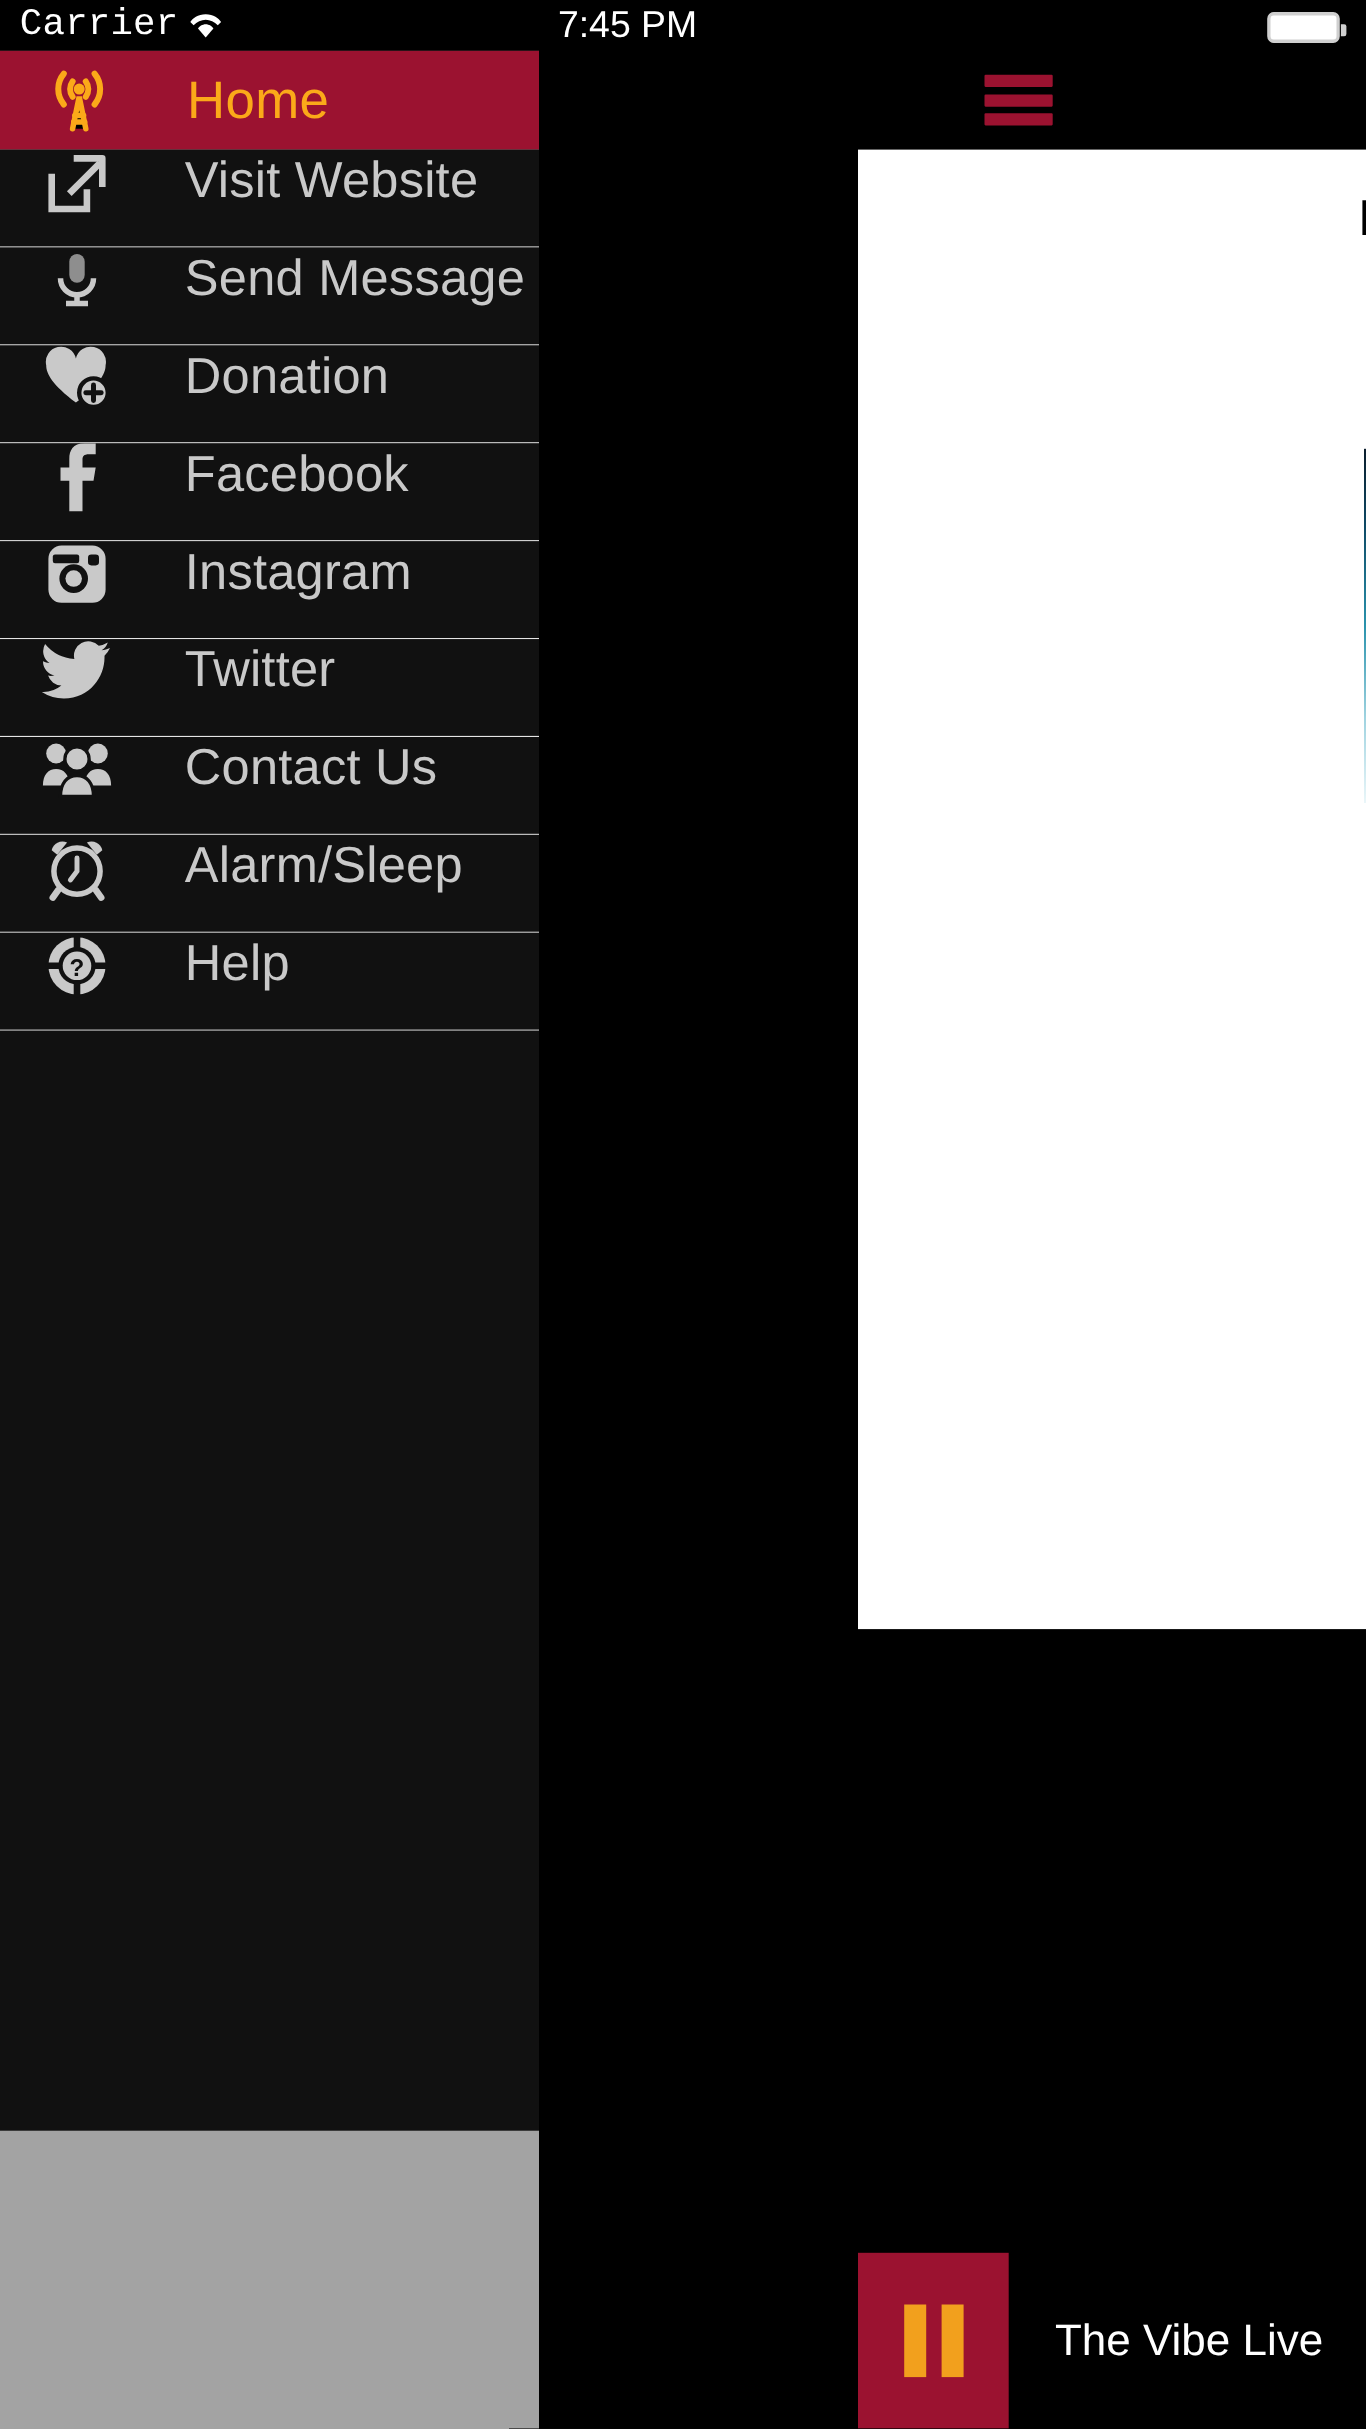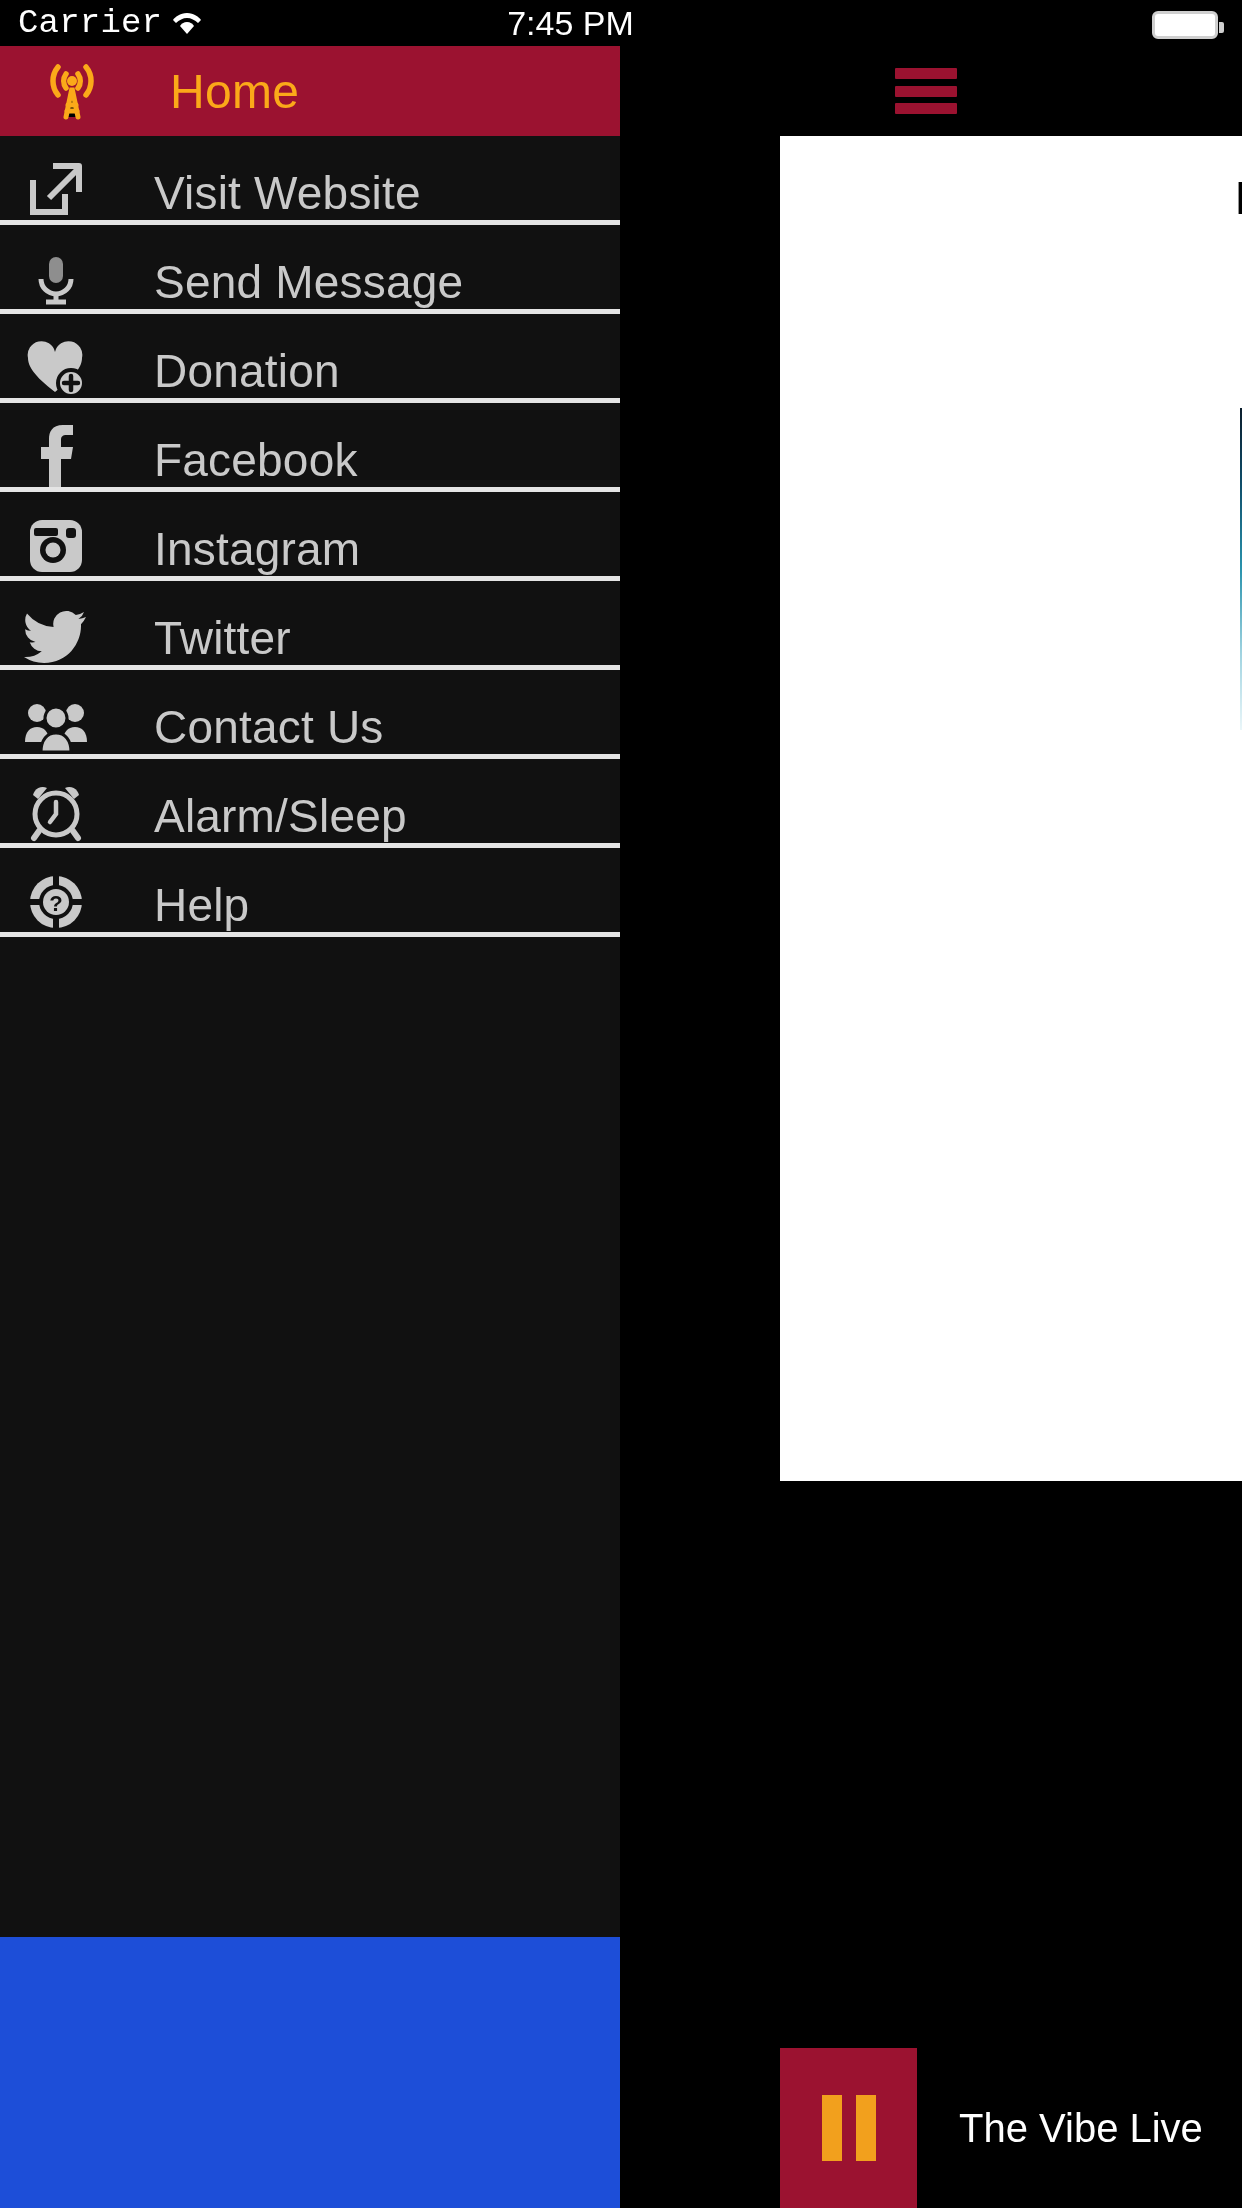--- a/index.html
+++ b/index.html
@@ -94,34 +94,34 @@
     display:flex; align-items:center; justify-content:center; gap:14px;
   }
   .play-btn i{ display:block; width:20px; height:66px; background:#F2A01D; }
   .player-text{
     flex:1; display:flex; align-items:center; padding-left:42px;
     color:#fff; font-size:40px; white-space:nowrap; overflow:hidden;
   }
 
   
   .drawer{
-    position:absolute; top:46px; left:0; width:620px; height:2162px;
-    background:#1d4ed8; z-index:40;
+    position:absolute; top:46px; left:0; width:490px; height:2162px;
+    background:#a3a3a3; z-index:40;
   }
   .drawer-home{
     height:90px; background:#9B1230;
     display:flex; align-items:center; padding-left:30px;
   }
   .home-ico{ width:84px; display:flex; justify-content:center; }
   .home-label{
     color:#FBA919; font-size:48px; margin-left:56px; letter-spacing:.3px;
   }
   .menu-item{
-    height:89px; display:flex; align-items:flex-end; padding-left:14px;
-    border-bottom:5px solid #e5e5e5; background:#111;
+    height:89px; display:flex; align-items:flex-start; padding-left:28px;
+    border-bottom:1px solid #e5e5e5; background:#111;
   }
   .menu-ico{
     width:84px; display:flex; align-items:center; justify-content:center;
     color:#c9c9c9;
   }
   .menu-label{
     color:#c9c9c9; font-size:46px; margin-left:56px; letter-spacing:.2px;
   }
   .drawer-fill{ background:#111; height:1000px; }
   svg{ display:block; }

